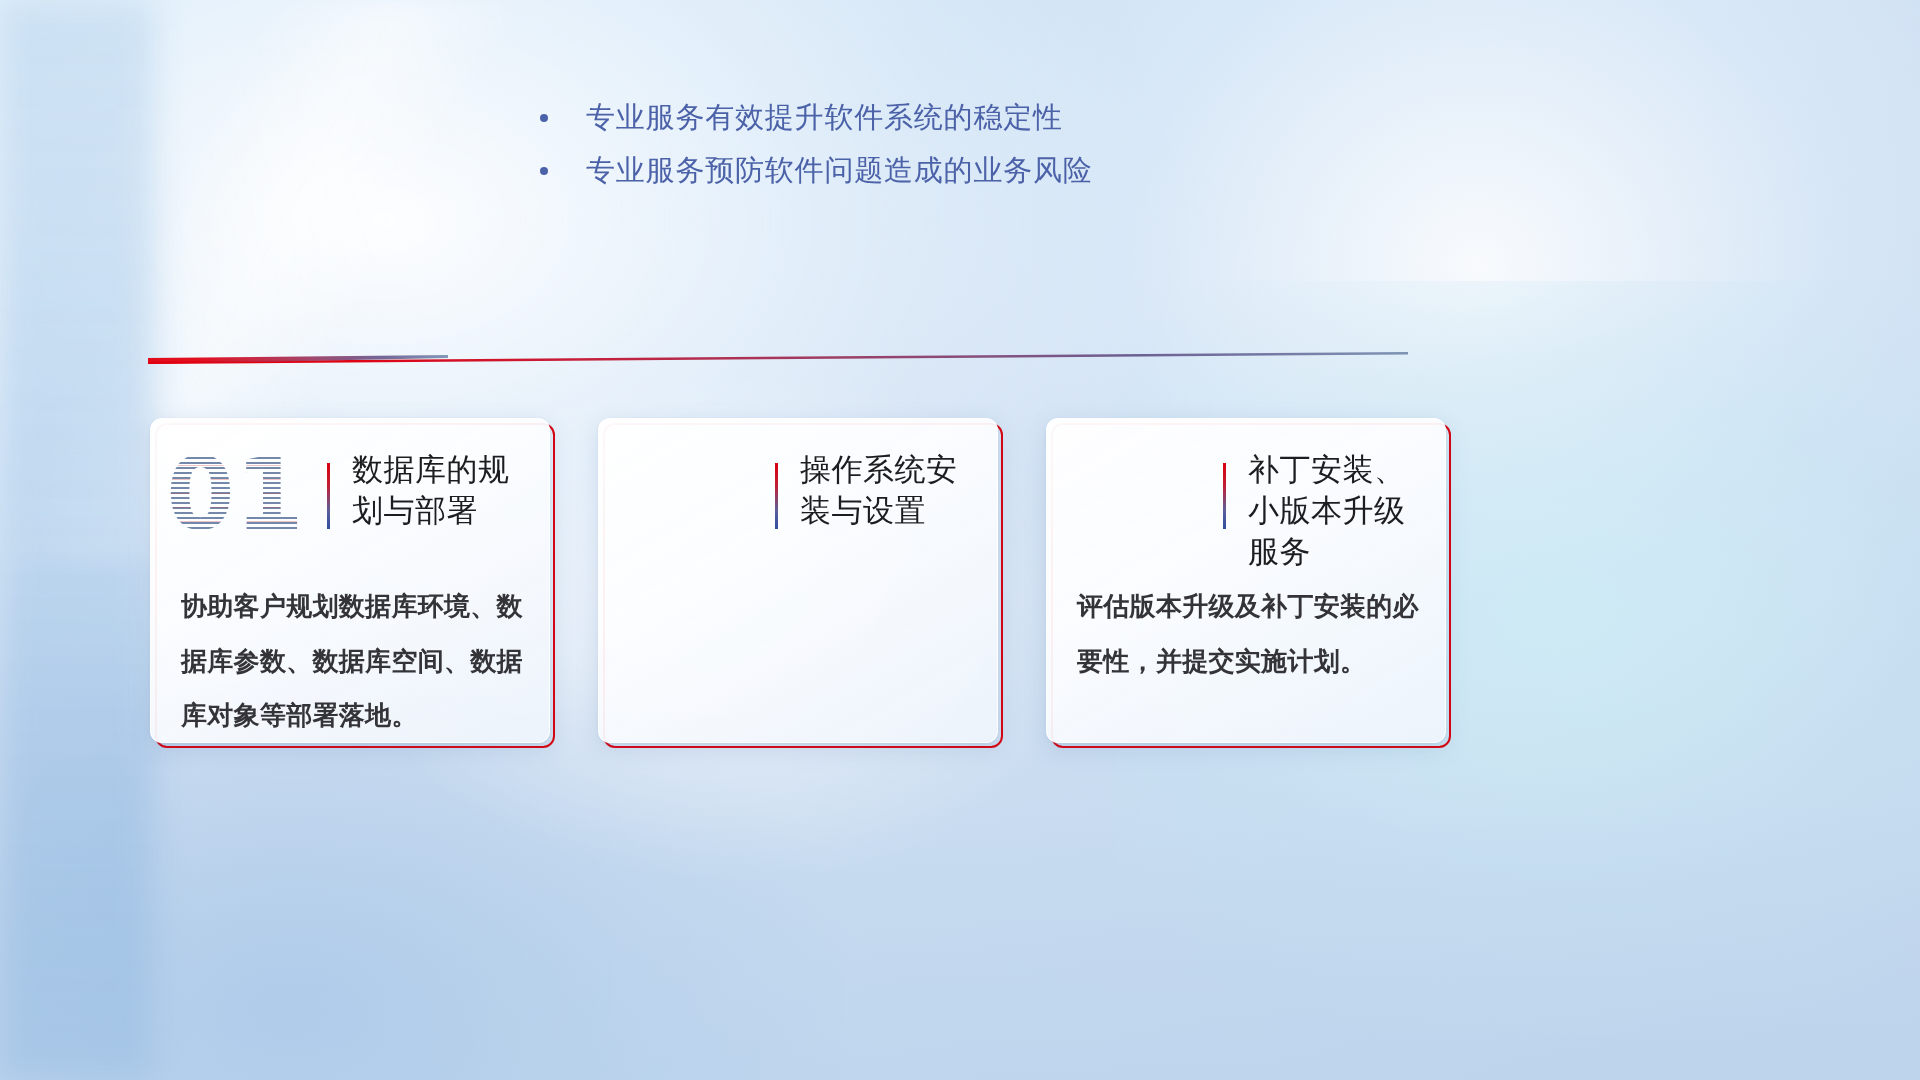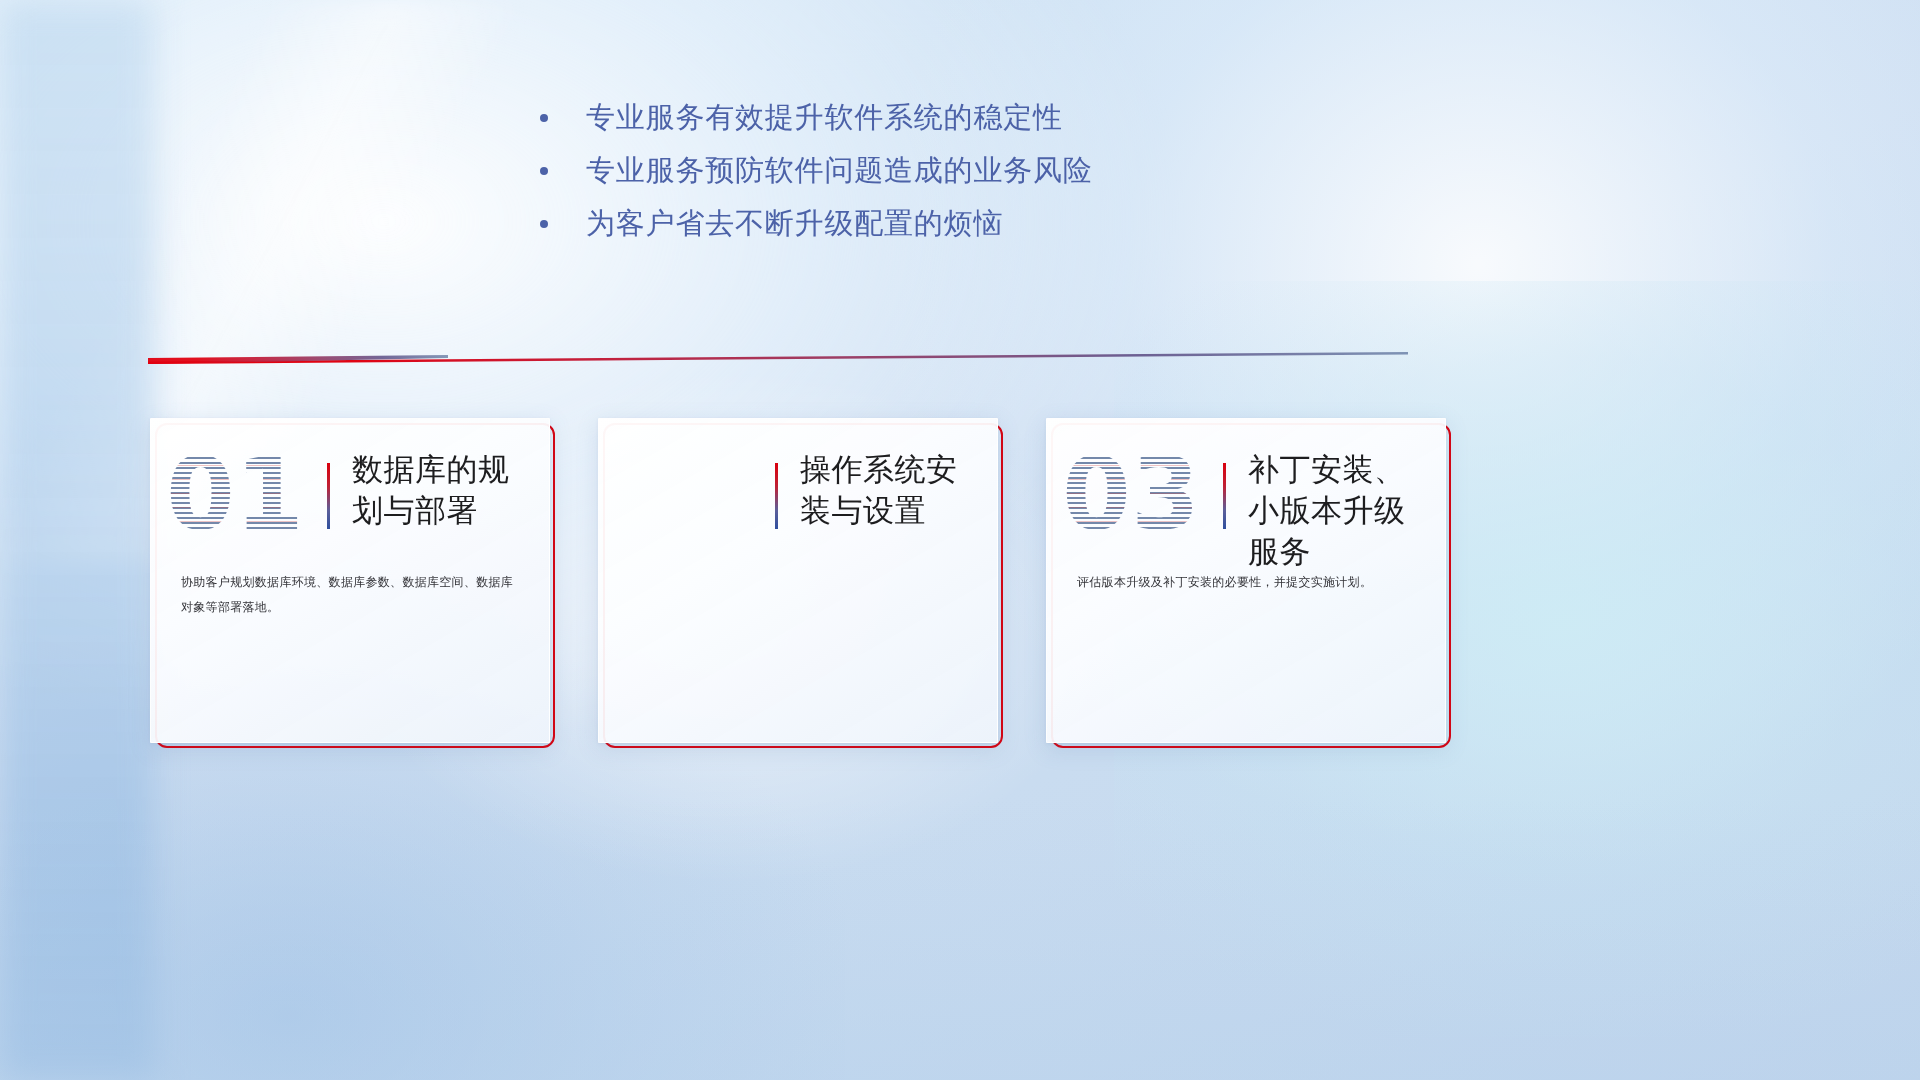--- a/index.html
+++ b/index.html
@@ -83,21 +83,21 @@
     border-radius:12px;
   }
   .card-accent {
     position:absolute; inset:0;
     border-radius:12px;
     border:2px solid #d9000d;
     transform:translate(5px,5px);
   }
   .card-body {
     position:absolute; inset:0;
-    border-radius:1px;
+    border-radius:12px;
     background:linear-gradient(150deg, rgba(255,255,255,0.97) 0%, rgba(252,253,255,0.95) 40%, rgba(238,244,251,0.93) 100%);
     box-shadow:0 6px 22px rgba(90,125,170,0.17), 0 1px 3px rgba(120,150,190,0.14);
     border:1px solid rgba(255,255,255,0.9);
     overflow:hidden;
   }
   .card-1 { left:150px; }
   .card-2 { left:598px; }
   .card-3 { left:1046px; }
   
   .num-wrap { position:absolute; left:14px; top:18px; width:140px; height:116px; }
@@ -124,23 +124,23 @@
     position:absolute; left:176px; top:44px;
     width:3px; height:66px;
     background:linear-gradient(180deg,#d9000d 0%,#c02034 35%,#5b5f9a 72%,#2f4f9e 100%);
   }
   .card-title {
     position:absolute; left:201px; top:30px; right:14px;
     font-size:31px; line-height:1.33; font-weight:400;
     color:#1d1d1f; letter-spacing:0.5px;
   }
   .card-text {
-    position:absolute; left:30px; right:26px; top:151px;
-    font-size:12px; line-height:2.1; color:#333338;
-    letter-spacing:0.3px; font-weight:400;
+    position:absolute; left:30px; right:26px; top:160px;
+    font-size:26px; line-height:2.1; color:#333338;
+    letter-spacing:0.3px; font-weight:700;
   }
 </style>
 </head>
 <body>
 
 <div class="bg">
   <div class="bg-base"></div>
   <div class="bg-glow-a"></div>
   <div class="bg-glow-b"></div>
   <div class="bg-glow-c"></div>
@@ -152,24 +152,20 @@
 </div>
 
 <div class="bullets">
   <div class="bullet-row">
     <span class="bullet-dot"></span>
     <span class="bullet-text">专业服务有效提升软件系统的稳定性</span>
   </div>
   <div class="bullet-row">
     <span class="bullet-dot"></span>
     <span class="bullet-text">专业服务预防软件问题造成的业务风险</span>
-  </div>
-  <div class="bullet-row">
-    <span class="bullet-dot"></span>
-    <span class="bullet-text">为客户省去不断升级配置的烦恼</span>
   </div>
 </div>
 
 <div class="divider">
   <svg width="1260" height="22" viewBox="0 0 1260 22" preserveAspectRatio="none">
     <defs>
       <linearGradient id="divGrad" x1="0" y1="0" x2="1" y2="0">
         <stop offset="0" stop-color="#e1000f"></stop>
         <stop offset="0.16" stop-color="#e00413"></stop>
         <stop offset="0.36" stop-color="#c3203c"></stop>
@@ -202,23 +198,19 @@
     <div class="card-accent"></div>
     <div class="card-body">
       <div class="card-rule"></div>
       <div class="card-title">操作系统安装与设置</div>
     </div>
   </div>
 
   <div class="card card-3">
     <div class="card-accent"></div>
     <div class="card-body">
-      <div class="num-wrap">
-        <div class="num-glyph">03</div>
-        <div class="num-glyph tint">03</div>
-      </div>
       <div class="card-rule"></div>
       <div class="card-title">补丁安装、小版本升级服务</div>
       <div class="card-text">评估版本升级及补丁安装的必要性，并提交实施计划。</div>
     </div>
   </div>
 
 </div>
 
 </body></html>

